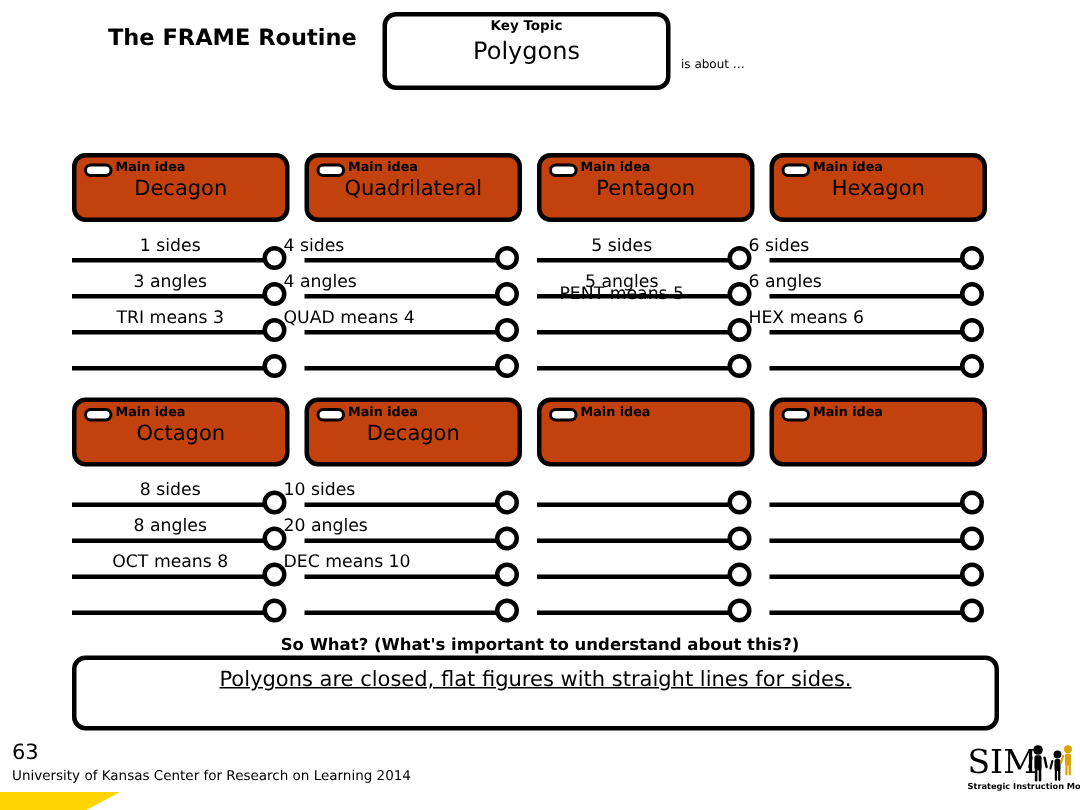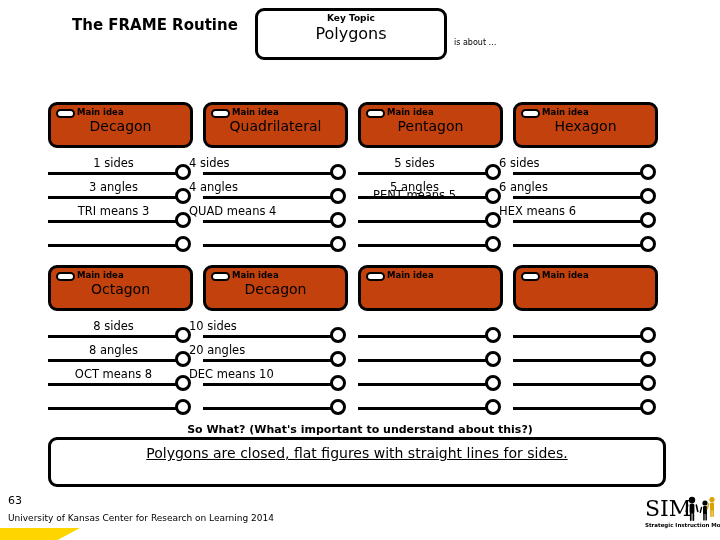--- a/index.html
+++ b/index.html
@@ -189,21 +189,21 @@
     font-size: 14px;
     font-family: "DejaVu Sans", sans-serif;
     text-decoration: underline;
   }
 
   
   .page-number {
     position: absolute;
     left: 8px;
     top: 494px;
-    font-size: 11px;
+    font-size: 14px;
     font-family: "DejaVu Sans", sans-serif;
   }
   .copyright {
     position: absolute;
     left: 8px;
     top: 513px;
     font-size: 9px;
     font-family: "DejaVu Sans", sans-serif;
     white-space: nowrap;
   }

